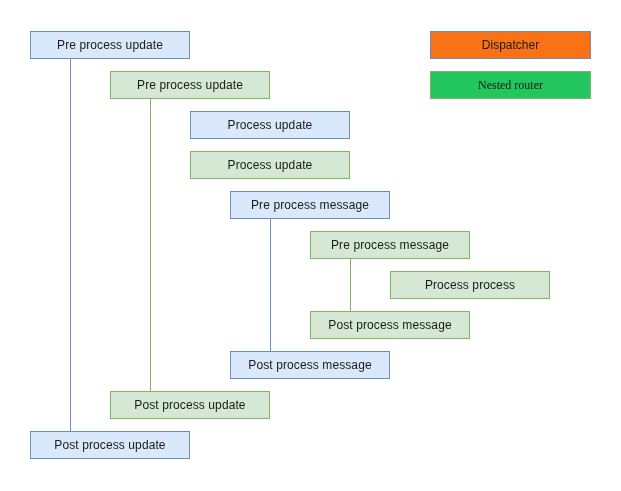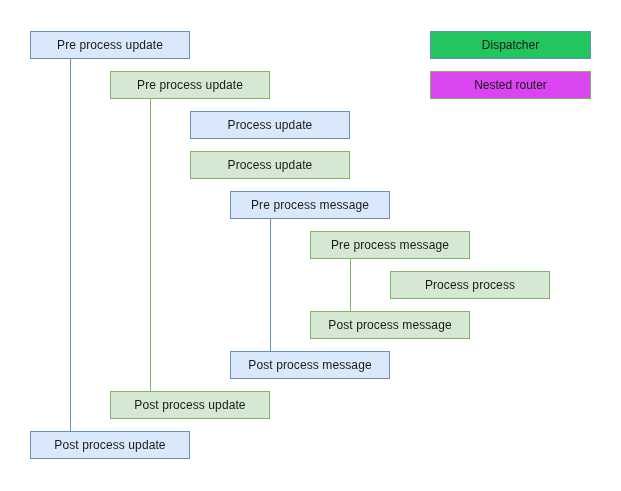--- a/index.html
+++ b/index.html
@@ -64,26 +64,27 @@
     border-style: solid;
     display: flex;
     align-items: center;
     justify-content: center;
     font-size: 12px;
     line-height: 1;
     color: #1a1a1a;
     white-space: nowrap;
   }
   .legend-node.blue {
-    background: #22c55e;
+    background: #f97316;
     border-color: #6c8ebf;
   }
   .legend-node.green {
-    background: #d946ef;
+    background: #22c55e;
     border-color: #82b366;
+    font-family: Liberation Serif, serif;
   }
 </style>
 </head>
 <body>
 
 <div id="canvas">
 
   <div class="edge blue" style="left:70px;  top:59px;  height:372px;"></div>
   <div class="edge green" style="left:150px; top:99px;  height:292px;"></div>
   <div class="edge blue" style="left:270px; top:219px; height:132px;"></div>

